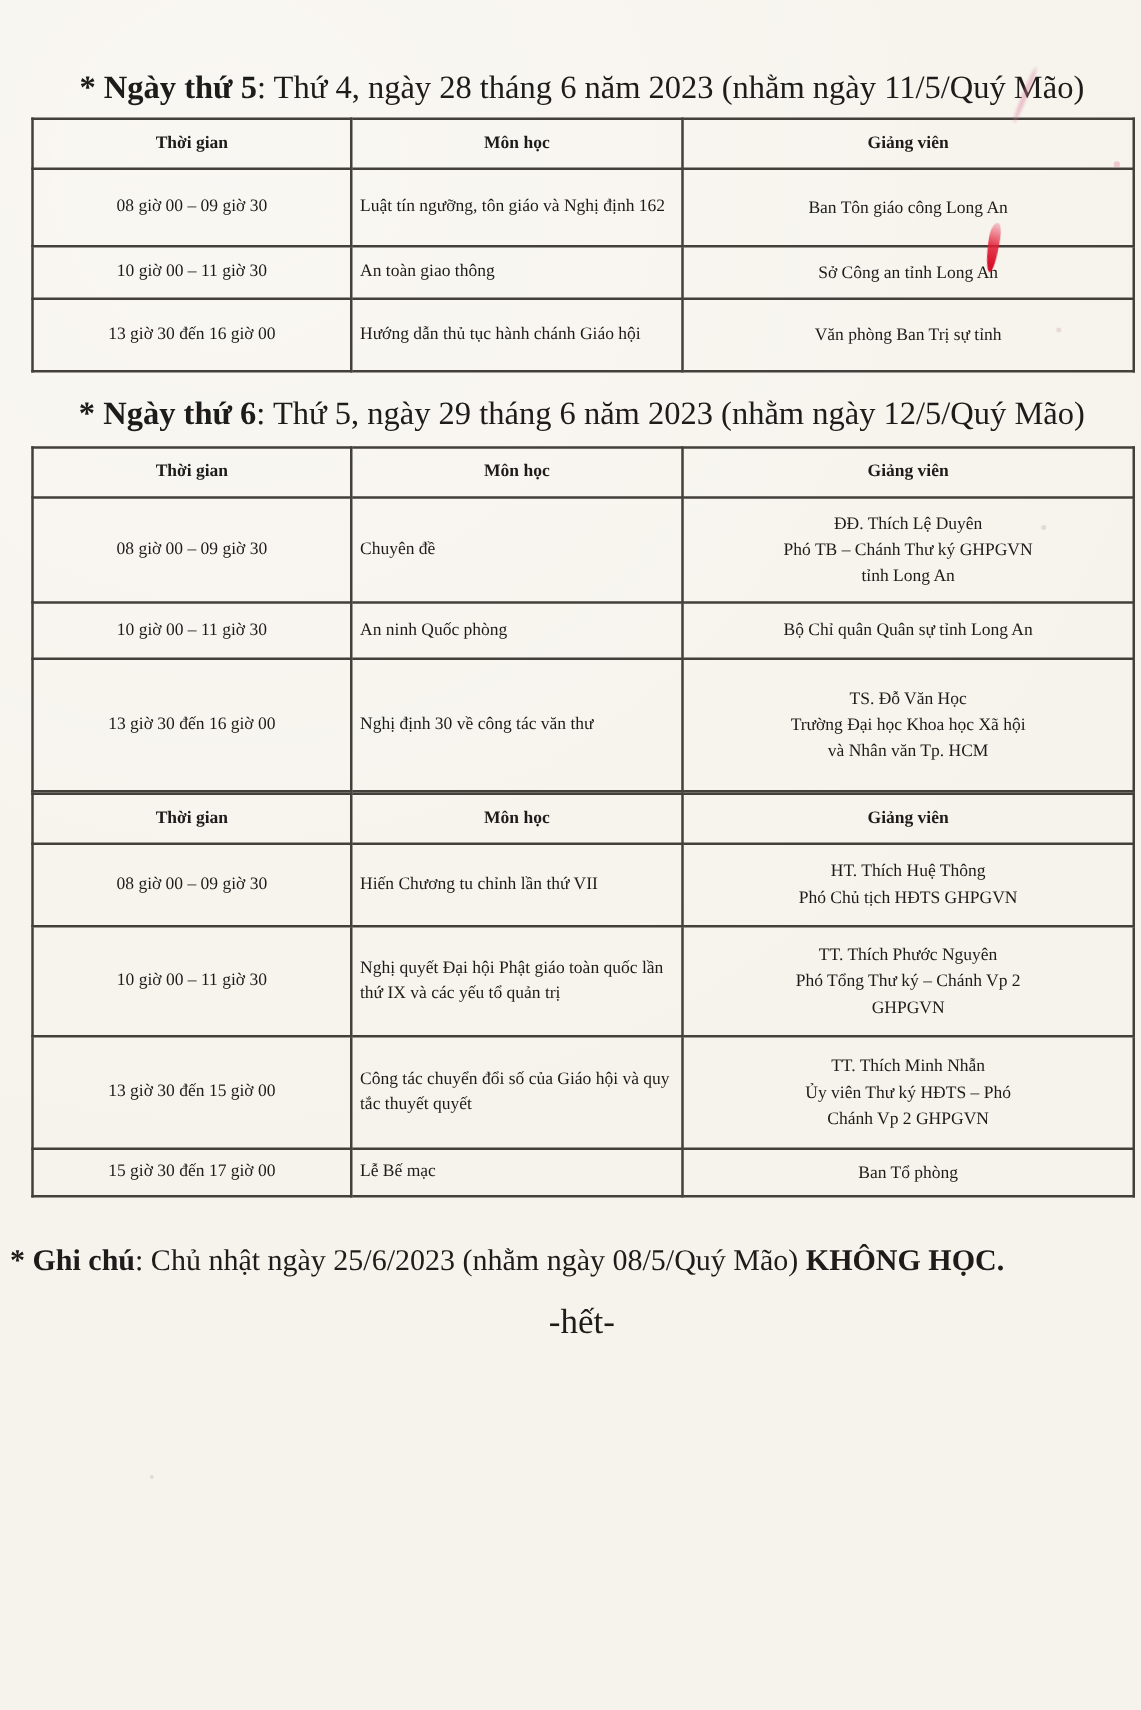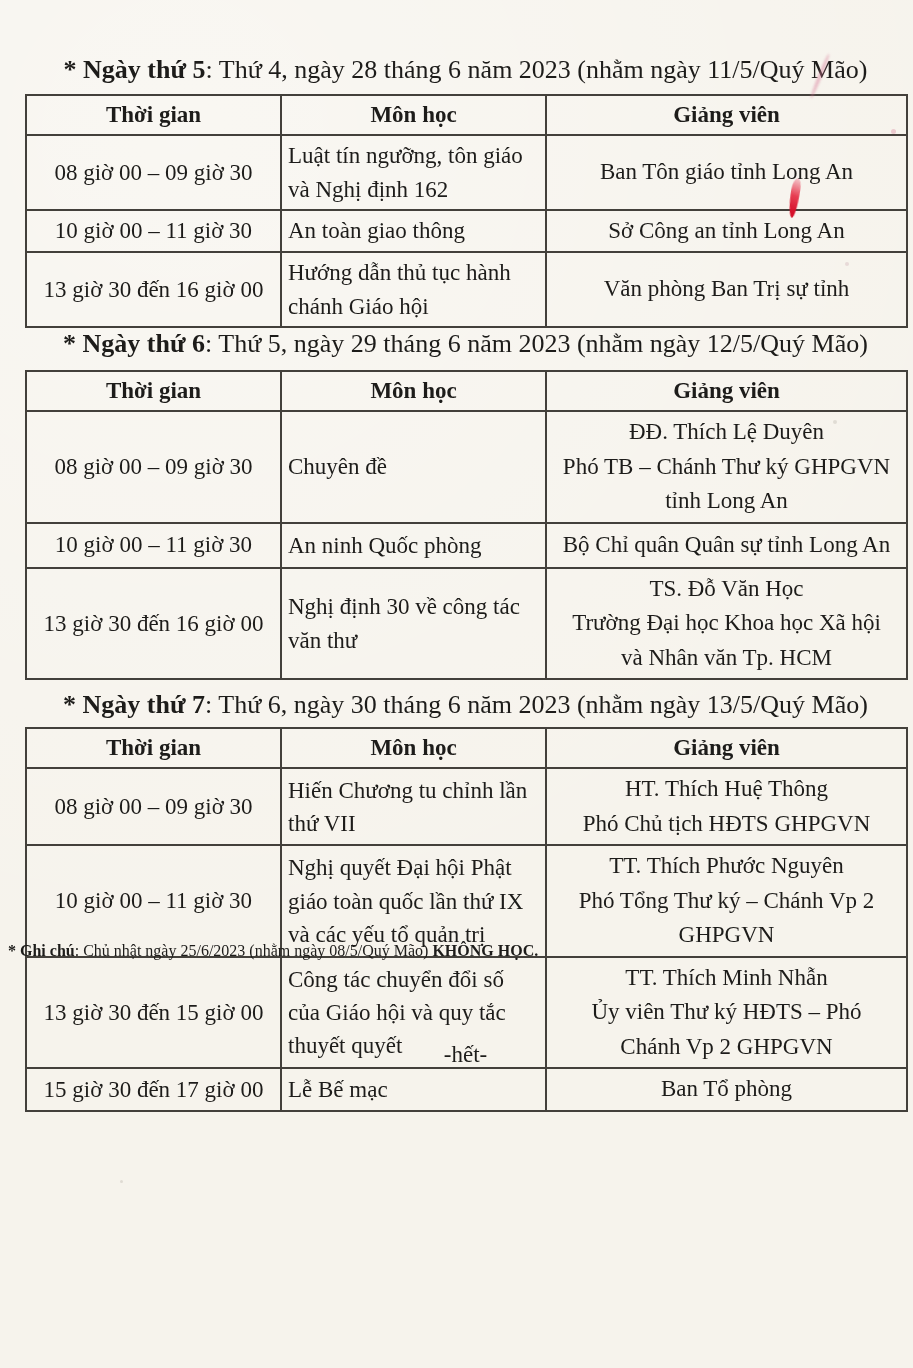--- a/index.html
+++ b/index.html
@@ -21,28 +21,28 @@
   .content { position: absolute; left: 25px; top: 0; width: 881px; }
 
   .day-heading {
     text-align: center;
     font-size: 26px;
     line-height: 1.2;
     white-space: nowrap;
   }
   .day-heading .lead { font-weight: bold; }
   #heading-1 { margin-top: 54px; margin-bottom: 9px; }
-  #heading-2 { margin-bottom: 11px; }
+  #heading-2 { margin-top: 17px; margin-bottom: 11px; }
   #heading-3 { margin-top: 9px;  margin-bottom: 7px; }
 
   table.schedule {
     border-collapse: collapse;
     table-layout: fixed;
     width: 881px;
-    font-size: 23px;
+    font-size: 14px;
   }
   table.schedule col.c-time { width: 255px; }
   table.schedule col.c-subject { width: 265px; }
   table.schedule col.c-lecturer { width: 361px; }
   table.schedule th, table.schedule td {
     border: 2px solid #43403b;
     padding: 3px 6px;
     vertical-align: middle;
   }
   table.schedule th {
@@ -61,27 +61,27 @@
   #table-2 tr.r0 td { height: 84px; }
   #table-2 tr.r1 td { height: 45px; }
   #table-2 tr.r2 td { height: 106px; }
 
   #table-3 tr.r0 td { height: 66px; }
   #table-3 tr.r1 td { height: 88px; }
   #table-3 tr.r2 td { height: 90px; }
   #table-3 tr.r3 td { height: 38px; }
 
   .note {
-    position: absolute; left: 8px; top: 942px; width: 897px;
-    font-size: 16px;
+    position: absolute; left: 8px; top: 996px; width: 897px;
+    font-size: 24px;
   }
   .note .lead, .note .strong { font-weight: bold; }
   .end-mark {
     position: absolute; left: 25px; top: 1042px; width: 881px;
-    text-align: center; font-size: 23px;
+    text-align: center; font-size: 28px;
   }
 
   
   .red-pen {
     position: absolute; left: 790px; top: 178px;
     width: 9px; height: 40px;
     background: linear-gradient(190deg, rgba(235,90,120,0.25) 0%, rgba(228,30,55,0.85) 45%, #d5102a 85%);
     border-radius: 60% 40% 45% 55% / 30% 30% 70% 70%;
     transform: rotate(9deg);
     filter: blur(0.4px);
@@ -119,21 +119,21 @@
         <tr>
           <th>Thời gian</th>
           <th>Môn học</th>
           <th>Giảng viên</th>
         </tr>
       </thead>
       <tbody>
         <tr class="r0">
           <td class="time">08 giờ 00 – 09 giờ 30</td>
           <td class="subject">Luật tín ngưỡng, tôn giáo và Nghị định 162</td>
-          <td class="lecturer">Ban Tôn giáo tỉnh Long An</td>
+          <td class="lecturer">Ban Tôn giáo công Long An</td>
         </tr>
         <tr class="r1">
           <td class="time">10 giờ 00 – 11 giờ 30</td>
           <td class="subject">An toàn giao thông</td>
           <td class="lecturer">Sở Công an tỉnh Long An</td>
         </tr>
         <tr class="r2">
           <td class="time">13 giờ 30 đến 16 giờ 00</td>
           <td class="subject">Hướng dẫn thủ tục hành chánh Giáo hội</td>
           <td class="lecturer">Văn phòng Ban Trị sự tỉnh</td>
@@ -173,23 +173,20 @@
         <tr class="r2">
           <td class="time">13 giờ 30 đến 16 giờ 00</td>
           <td class="subject">Nghị định 30 về công tác văn thư</td>
           <td class="lecturer">TS. Đỗ Văn Học
 Trường Đại học Khoa học Xã hội
 và Nhân văn Tp. HCM</td>
         </tr>
       </tbody>
     </table>
 
-    <div class="day-heading" id="heading-3">
-      <span class="lead">* Ngày thứ 7</span><span>: Thứ 6, ngày 30 tháng 6 năm 2023 (nhằm ngày 13/5/Quý Mão)</span>
-    </div>
     <table class="schedule" id="table-3">
       <colgroup>
           <col class="c-time">
           <col class="c-subject">
           <col class="c-lecturer">
         </colgroup>
       <thead>
         <tr>
           <th>Thời gian</th>
           <th>Môn học</th>

